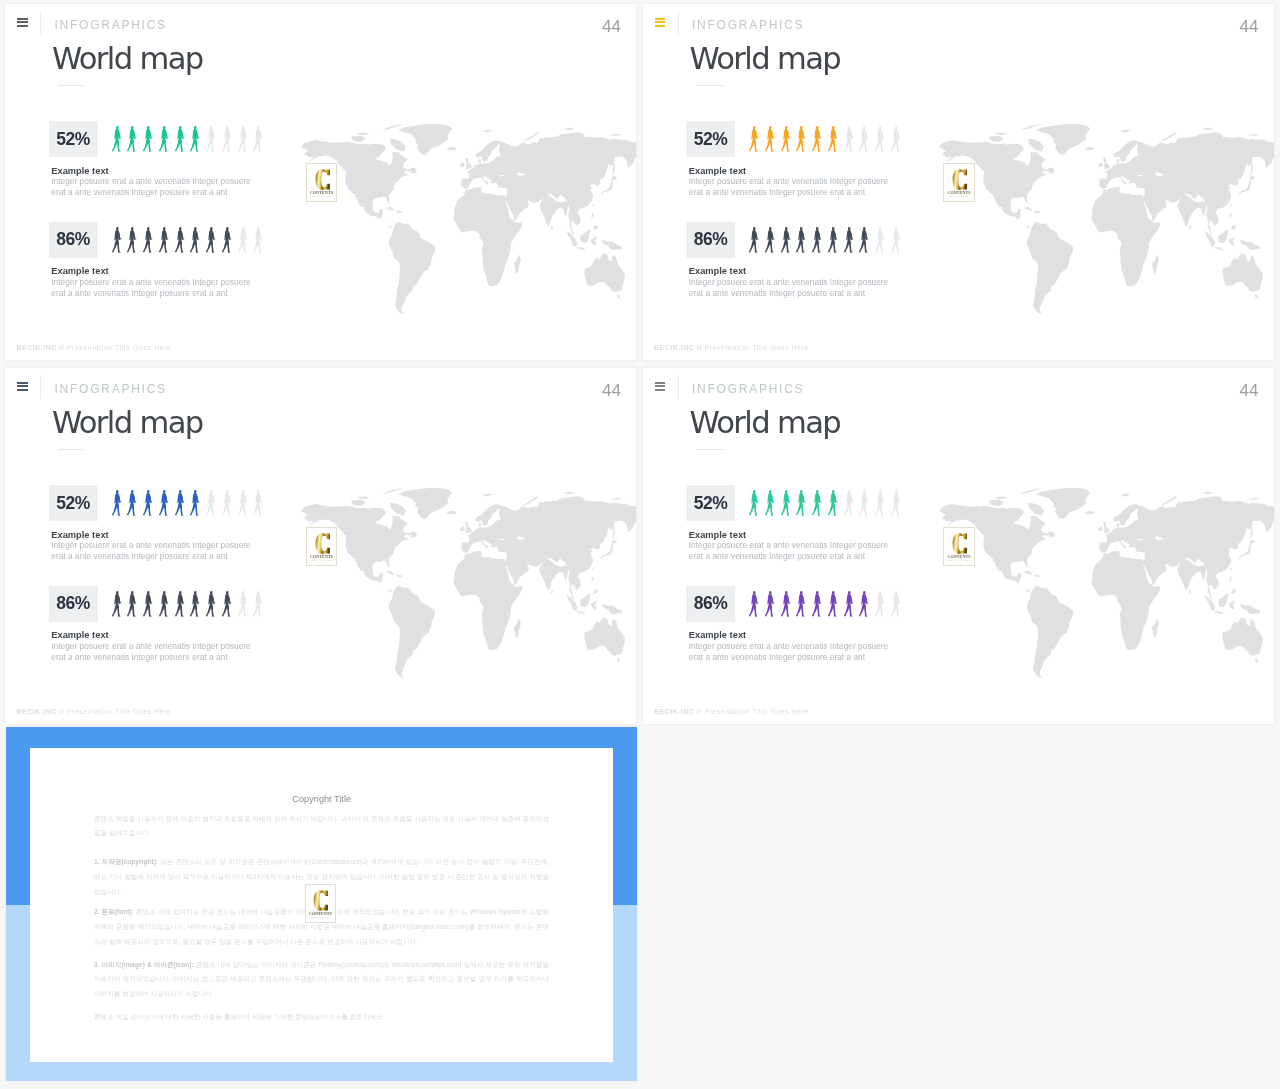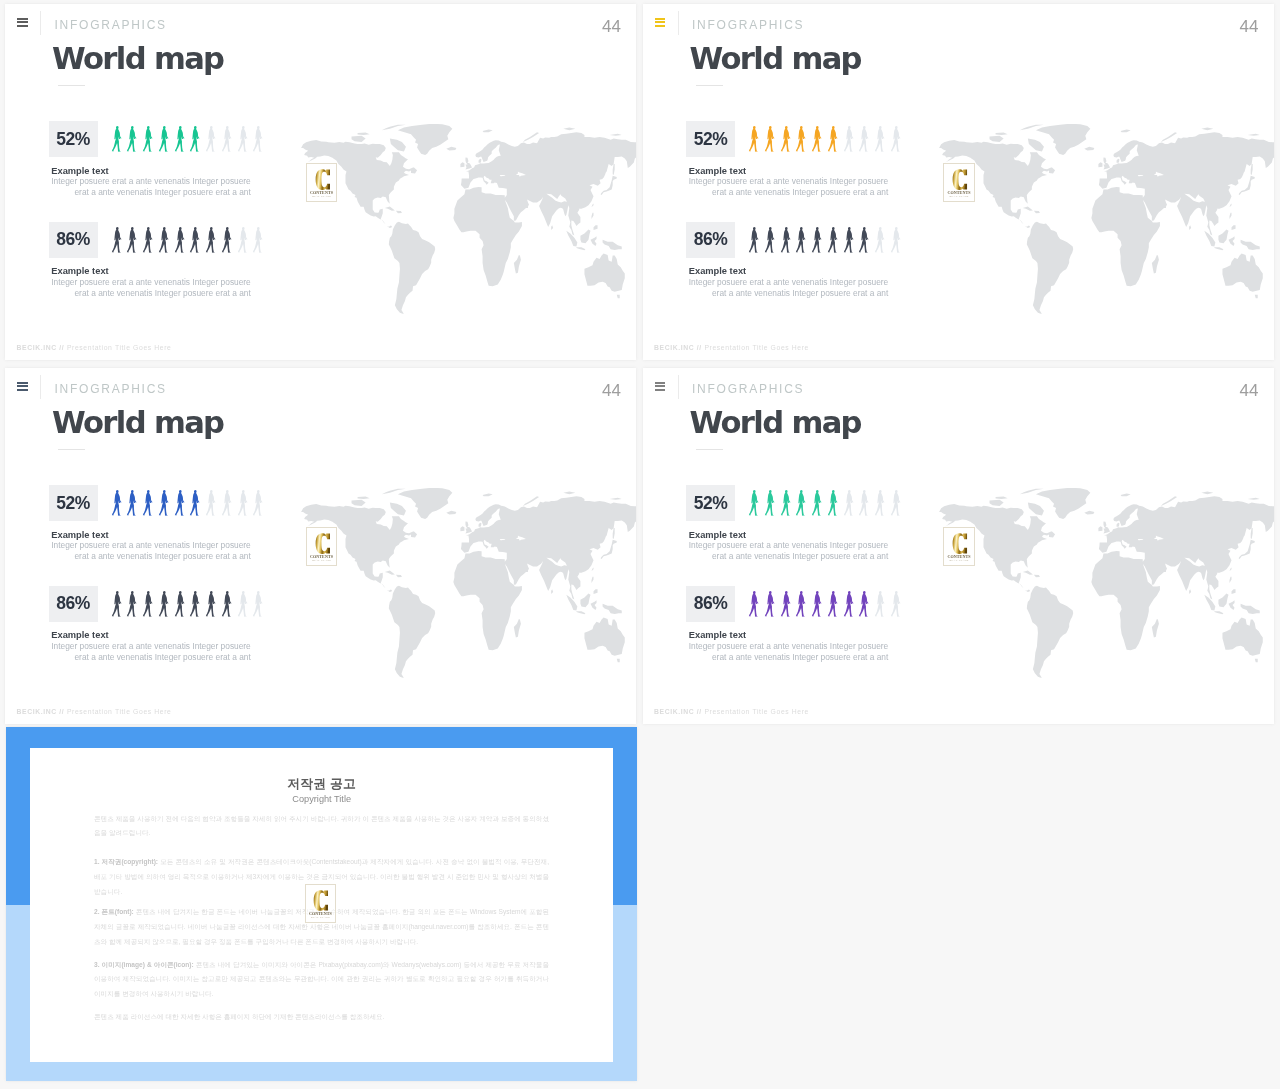--- a/index.html
+++ b/index.html
@@ -5,29 +5,29 @@
   html,body{margin:0;padding:0;}
   body{width:1280px;height:1089px;background:#f7f7f7;font-family:"Liberation Sans",sans-serif;overflow:hidden;}
   .grid{position:relative;width:1280px;height:1089px;background:#f7f7f7;}
   .slide{position:absolute;background:#fff;overflow:hidden;box-shadow:0 0 2.5px rgba(160,160,160,.20);}
   .s-head{position:absolute;left:0;top:0;width:100%;height:34px;}
   .burger{position:absolute;left:12.3px;top:13.8px;width:10.3px;height:10px;}
   .burger i{display:block;height:1.9px;width:100%;margin-bottom:1.75px;}
   .hdiv{position:absolute;left:35.3px;top:7px;width:1px;height:24px;background:#ebebeb;}
   .kicker{position:absolute;left:49.5px;top:15px;font-size:12px;letter-spacing:1.75px;color:#bfc7c7;white-space:nowrap;line-height:1;}
   .pageno{position:absolute;right:15px;top:14px;font-size:17px;color:#9e9e9e;font-weight:300;letter-spacing:0px;line-height:1;}
-  .title{position:absolute;left:47px;top:38px;font-family:"DejaVu Sans",sans-serif;font-size:30.6px;font-weight:700;color:#41464c;letter-spacing:-1.65px;line-height:1.12;}
+  .title{position:absolute;left:47px;top:38px;font-family:"DejaVu Sans",sans-serif;font-size:30.6px;font-weight:400;color:#41464c;letter-spacing:-1.65px;line-height:1.12;}
   .title-rule{position:absolute;left:53px;top:80.5px;width:27px;height:1.6px;background:#e4e4e4;}
   .statrow{position:absolute;left:43.5px;}
   .badge{position:absolute;left:0;top:0;width:49px;height:36px;background:#eeeff1;display:flex;align-items:center;justify-content:center;}
   .badge span{font-size:17.5px;font-weight:700;color:#2d3542;letter-spacing:-.5px;}
   .people{position:absolute;left:62px;top:5px;display:flex;align-items:flex-end;}
   .people svg{display:block;width:12.2px;height:25.8px;}
   .ex-title{position:absolute;left:2.8px;font-size:9.3px;font-weight:700;color:#3f454d;line-height:1;}
-  .ex-body{position:absolute;left:2.8px;font-size:8.35px;color:#b2b8bf;line-height:1.29;white-space:pre-line;text-align:right;}
+  .ex-body{position:absolute;left:2.8px;font-size:8.35px;color:#b2b8bf;line-height:1.29;white-space:pre-line;}
   .mapwrap{position:absolute;}
   .mapwrap svg{display:block;}
   .wm{position:absolute;box-sizing:border-box;border:1px solid #e3ddcd;background:rgba(255,255,255,.55);}
   .wm .c{position:absolute;}
   .wm .c svg{display:block;width:100%;height:100%;}
   .wm .w1{position:absolute;left:0;width:100%;text-align:center;font-family:"Liberation Serif",serif;color:#6f6347;font-weight:700;line-height:1;}
   .wm .w2{position:absolute;left:0;width:100%;text-align:center;font-family:"Liberation Serif",serif;color:#a99d80;line-height:1;}
   .foot{position:absolute;left:11.5px;font-size:6.8px;color:#dcdcdc;letter-spacing:.62px;white-space:nowrap;line-height:1;}
   .foot b{font-weight:700;}
   .cr{position:absolute;box-shadow:0 0 2.5px rgba(160,160,160,.20);}
@@ -661,21 +661,20 @@
         </div>
         <div class="w1" style="top:27.4px;font-size:4.1px;letter-spacing:.05px;">CONTENTS</div>
         <div class="w2" style="top:31.9px;font-size:2.8px;letter-spacing:.25px;">REAL CLASS</div>
       </div>
       <div class="foot" style="top:341px;"><b>BECIK.INC</b> <b>//</b> <span>Presentation  Title  Goes  Here</span></div>
     </div>
 <div class="cr" style="left:6px;top:727px;width:631px;height:354px;">
       <div class="cr-top" style="height:178px"></div>
       <div class="cr-bot" style="height:176px"></div>
       <div class="cr-paper" style="left:24px;top:20.8px;width:583.4px;height:314.5px;">
-        <div class="cr-h1" style="top:30.5px">저작권 공고</div>
         <div class="cr-h2" style="top:47.5px">Copyright Title</div>
         <div class="cr-p" style="left:64px;top:63.8px;width:455px;"><span>콘텐츠 제품을 사용하기 전에 다음의 협약과 조항들을 자세히 읽어 주시기 바랍니다. 귀하가 이 콘텐츠 제품을 사용하는 것은 사용자 계약과 보증에 동의하셨음을 알려드립니다.</span></div>
         <div class="cr-p" style="left:64px;top:107.4px;width:455px;"><b>1. 저작권(copyright):</b><span> 모든 콘텐츠의 소유 및 저작권은 콘텐츠테이크아웃(Contentstakeout)과 제작자에게 있습니다. 사전 승낙 없이 불법적 이용, 무단전재, 배포 기타 방법에 의하여 영리 목적으로 이용하거나 제3자에게 이용하는 것은 금지되어 있습니다. 이러한 불법 행위 발견 시 준엄한 민사 및 형사상의 처벌을 받습니다.</span></div>
         <div class="cr-p" style="left:64px;top:157.4px;width:455px;"><b>2. 폰트(font):</b><span> 콘텐츠 내에 담겨지는 한글 폰트는 네이버 나눔글꼴의 저작권을 준수하여 제작되었습니다. 한글 외의 모든 폰트는 Windows System에 포함된 자체의 글꼴로 제작되었습니다. 네이버 나눔글꼴 라이선스에 대한 자세한 사항은 네이버 나눔글꼴 홈페이지(hangeul.naver.com)를 참조하세요. 폰트는 콘텐츠와 함께 제공되지 않으므로, 필요할 경우 정품 폰트를 구입하거나 다른 폰트로 변경하여 사용하시기 바랍니다.</span></div>
         <div class="cr-p" style="left:64px;top:209.8px;width:455px;"><b>3. 이미지(image) &amp; 아이콘(icon):</b><span> 콘텐츠 내에 담겨있는 이미지와 아이콘은 Pixabay(pixabay.com)와 Wedanys(webalys.com) 등에서 제공한 무료 저작물을 이용하여 제작되었습니다. 이미지는 참고로만 제공되고 콘텐츠와는 무관합니다. 이에 관한 권리는 귀하가 별도로 확인하고 필요할 경우 허가를 취득하거나 이미지를 변경하여 사용하시기 바랍니다.</span></div>
         <div class="cr-p" style="left:64px;top:262.5px;width:455px;"><span>콘텐츠 제품 라이선스에 대한 자세한 사항은 홈페이지 하단에 기재한 콘텐츠라이선스를 참조하세요.</span></div>
         <div class="wm" style="left:274.7px;top:136.4px;width:31.4px;height:38.8px;">
           <div class="c" style="left:7.8px;top:4.7px;width:15.7px;height:21.1px;">
             <svg viewBox="0 0 44 62" preserveAspectRatio="xMidYMid meet">
               <use href="#cglyph"></use>

